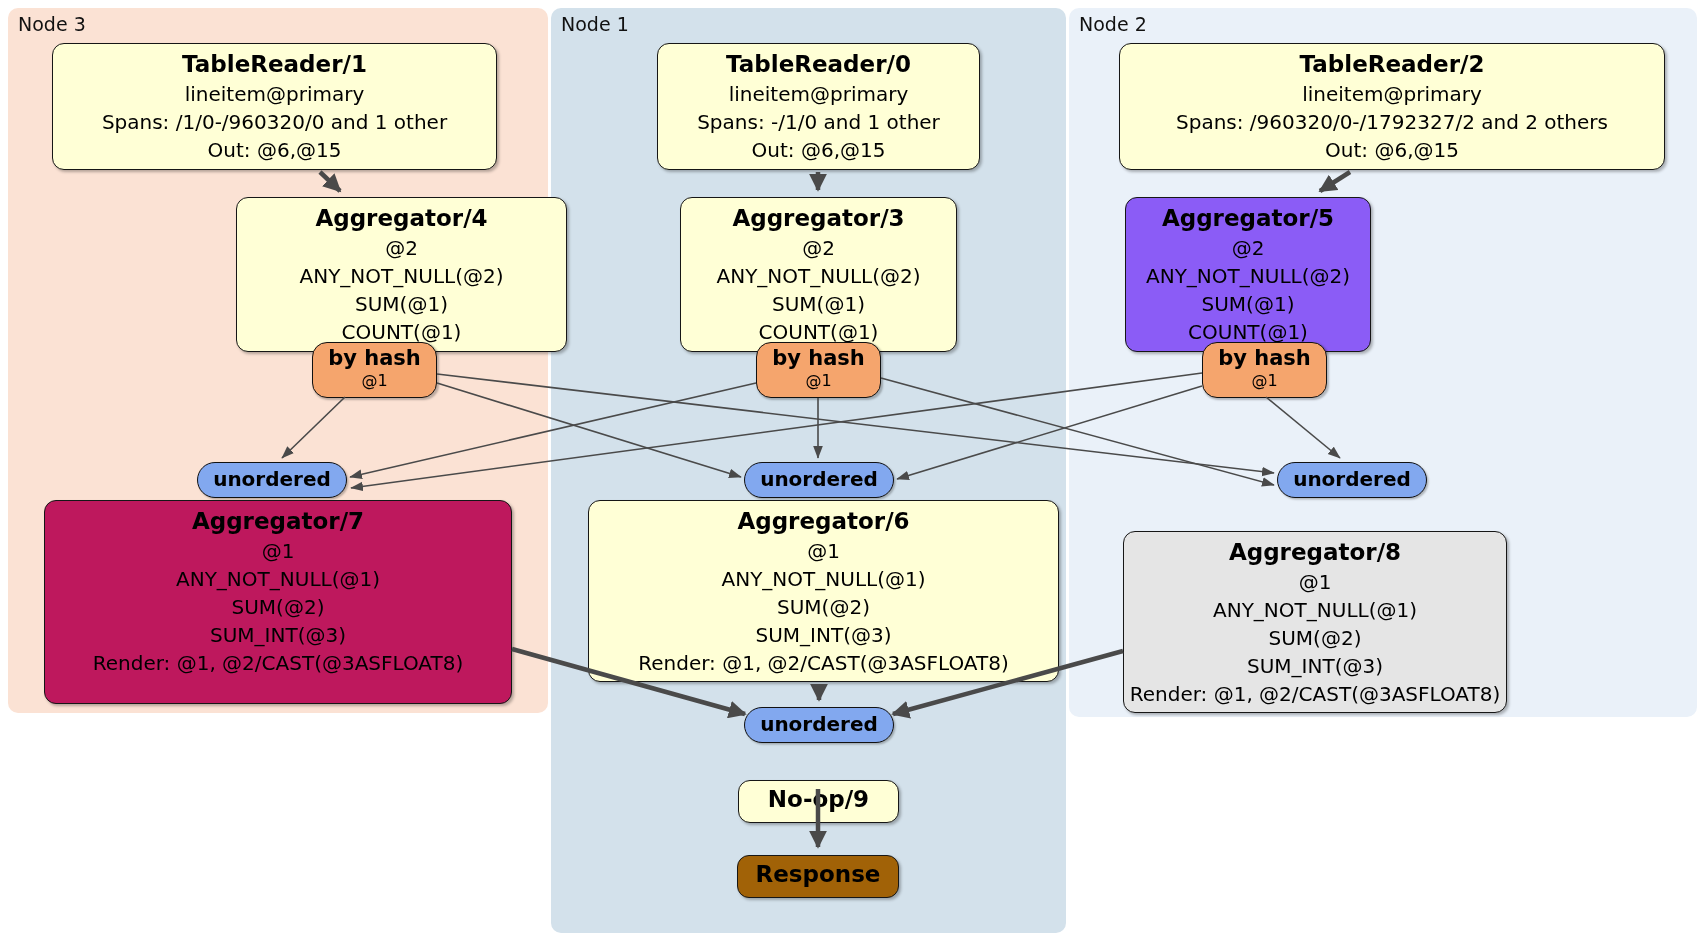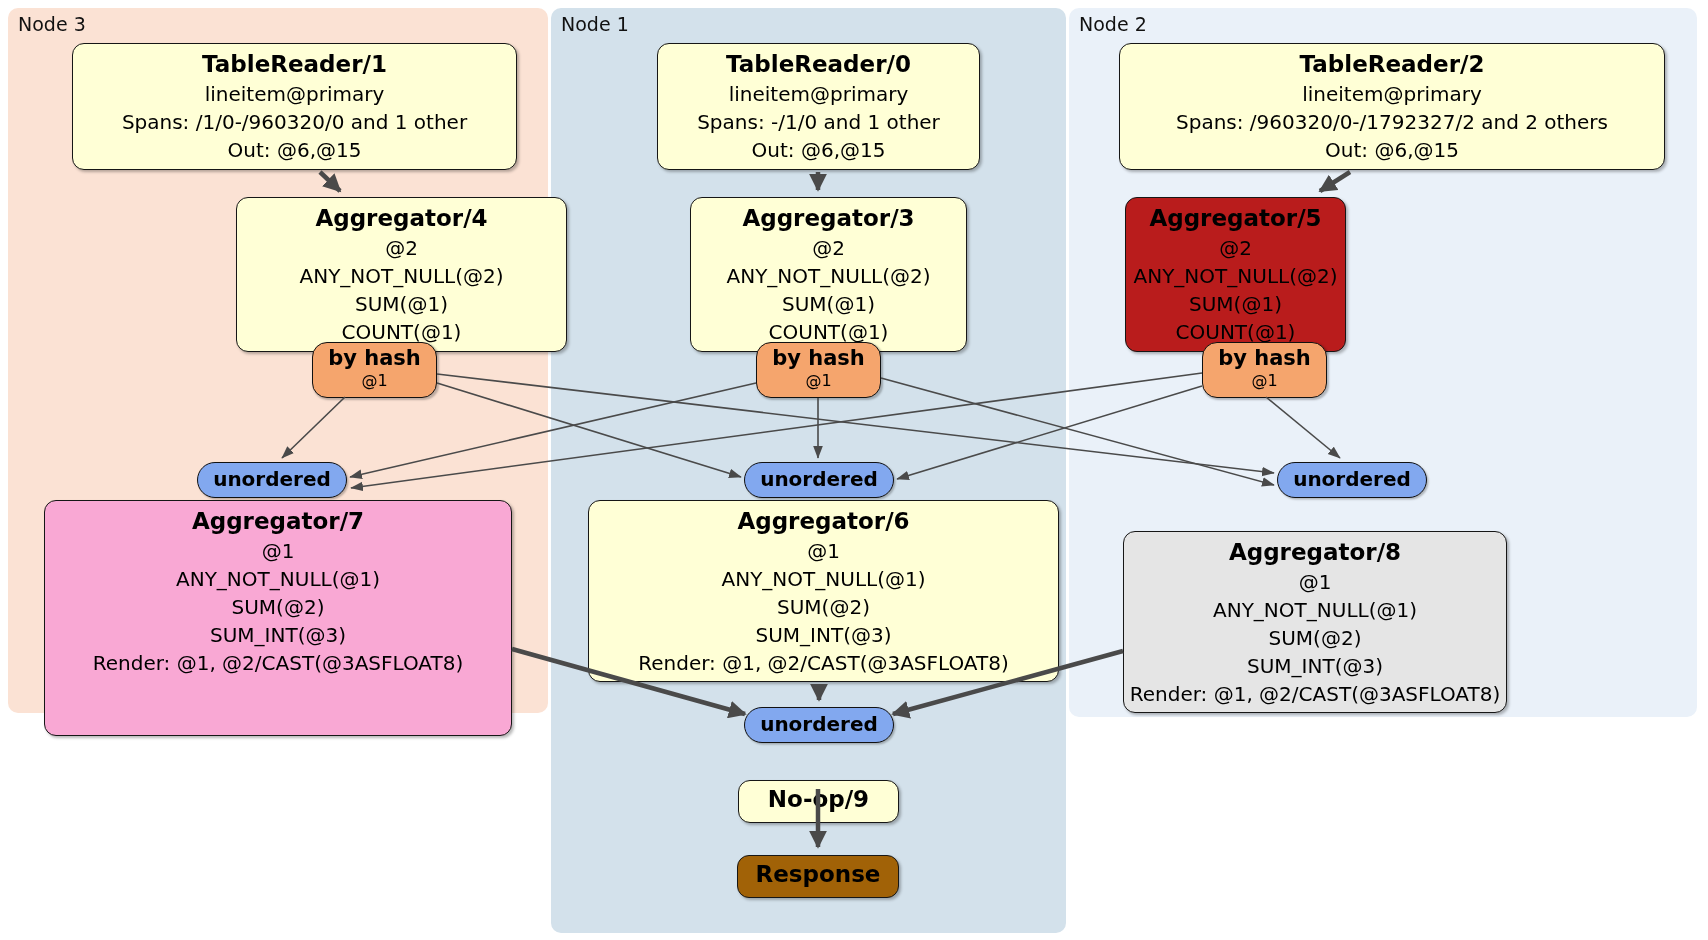--- a/index.html
+++ b/index.html
@@ -37,21 +37,21 @@
 <div id="stage">
 
   <div class="region" style="left: 8px; top: 8px; width: 540px; height: 705px; background: rgb(251, 226, 212);"></div>
   <div class="region" style="left: 551px; top: 8px; width: 515px; height: 925px; background: rgb(211, 225, 235);"></div>
   <div class="region" style="left: 1069px; top: 8px; width: 628px; height: 709px; background: rgb(234, 241, 249);"></div>
 
   <div class="region-label" style="left:18px;top:13px;">Node 3</div>
   <div class="region-label" style="left:561px;top:13px;">Node 1</div>
   <div class="region-label" style="left:1079px;top:13px;">Node 2</div>
 
-  <div class="pnode" style="left: 72px; top: 43px; width: 445px; height: 127px; background: rgb(255, 255, 214);">
+  <div class="pnode" style="left: 52px; top: 43px; width: 445px; height: 127px; background: rgb(255, 255, 214);">
     <div class="pt">TableReader/1</div>
     <div>lineitem@primary</div>
     <div>Spans: /1/0-/960320/0 and 1 other</div>
     <div>Out: @6,@15</div>
   </div>
   <div class="pnode" style="left: 657px; top: 43px; width: 323px; height: 127px; background: rgb(255, 255, 214);">
     <div class="pt">TableReader/0</div>
     <div>lineitem@primary</div>
     <div>Spans: -/1/0 and 1 other</div>
     <div>Out: @6,@15</div>
@@ -63,28 +63,28 @@
     <div>Out: @6,@15</div>
   </div>
 
   <div class="pnode" style="left: 236px; top: 197px; width: 331px; height: 155px; background: rgb(255, 255, 214);">
     <div class="pt">Aggregator/4</div>
     <div>@2</div>
     <div>ANY_NOT_NULL(@2)</div>
     <div>SUM(@1)</div>
     <div>COUNT(@1)</div>
   </div>
-  <div class="pnode" style="left: 680px; top: 197px; width: 277px; height: 155px; background: rgb(255, 255, 214); margin-left: 10px;">
+  <div class="pnode" style="left: 680px; top: 197px; width: 277px; height: 155px; background: rgb(255, 255, 214);">
     <div class="pt">Aggregator/3</div>
     <div>@2</div>
     <div>ANY_NOT_NULL(@2)</div>
     <div>SUM(@1)</div>
     <div>COUNT(@1)</div>
   </div>
-  <div class="pnode" style="left: 1125px; top: 197px; width: 221px; height: 155px; background: #b91c1c;">
+  <div class="pnode" style="left: 1125px; top: 197px; width: 246px; height: 155px; background: #8b5cf6;">
     <div class="pt">Aggregator/5</div>
     <div>@2</div>
     <div>ANY_NOT_NULL(@2)</div>
     <div>SUM(@1)</div>
     <div>COUNT(@1)</div>
   </div>
 
   <div class="router" style="left: 312px; top: 342px; width: 125px; height: 56px; background: rgb(245, 165, 109);">
     <div class="rt">by hash</div>
     <div class="ra">@1</div>
@@ -95,21 +95,21 @@
   </div>
   <div class="router" style="left: 1202px; top: 342px; width: 125px; height: 56px; background: rgb(245, 165, 109);">
     <div class="rt">by hash</div>
     <div class="ra">@1</div>
   </div>
 
   <div class="pill" style="left: 197px; top: 462px; width: 150px; background: rgb(130, 168, 239);">unordered</div>
   <div class="pill" style="left: 744px; top: 462px; width: 150px; background: rgb(130, 168, 239);">unordered</div>
   <div class="pill" style="left: 1277px; top: 462px; width: 150px; background: rgb(130, 168, 239);">unordered</div>
 
-  <div class="pnode" style="left: 44px; top: 500px; width: 468px; height: 236px; background: #f9a8d4;">
+  <div class="pnode" style="left: 44px; top: 500px; width: 468px; height: 204px; background: #be185d;">
     <div class="pt">Aggregator/7</div>
     <div>@1</div>
     <div>ANY_NOT_NULL(@1)</div>
     <div>SUM(@2)</div>
     <div>SUM_INT(@3)</div>
     <div>Render: @1, @2/CAST(@3ASFLOAT8)</div>
   </div>
   <div class="pnode" style="left: 588px; top: 500px; width: 471px; height: 182px; background: rgb(255, 255, 214);">
     <div class="pt">Aggregator/6</div>
     <div>@1</div>

